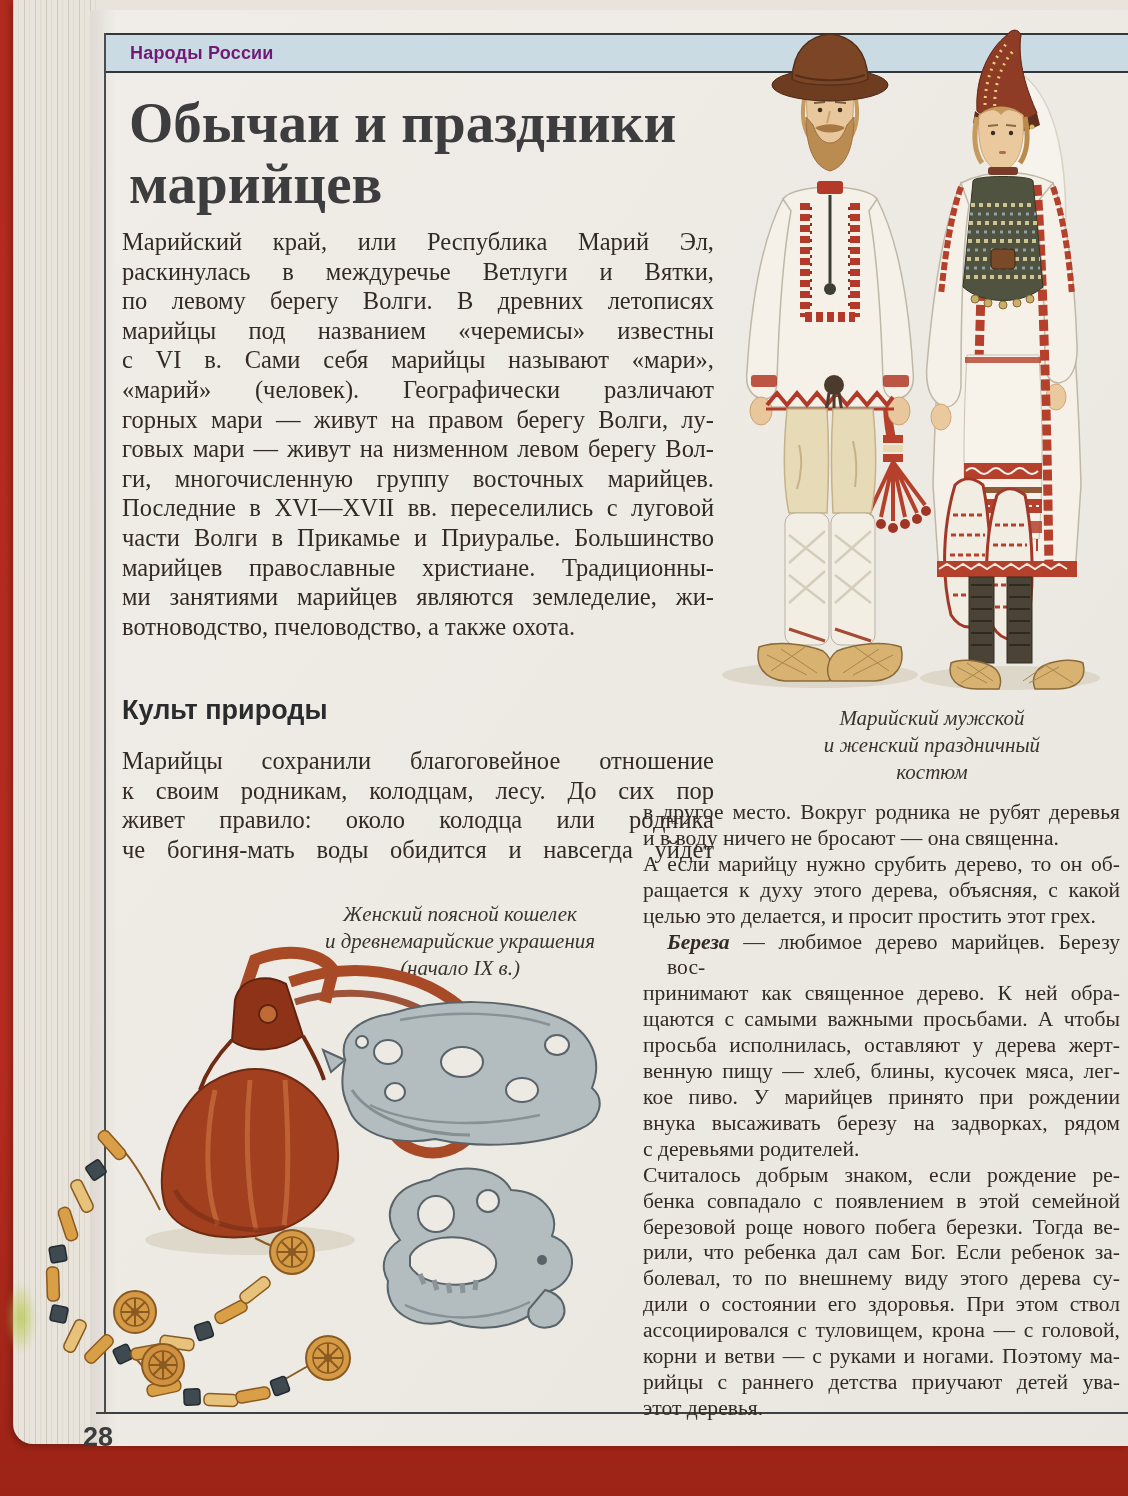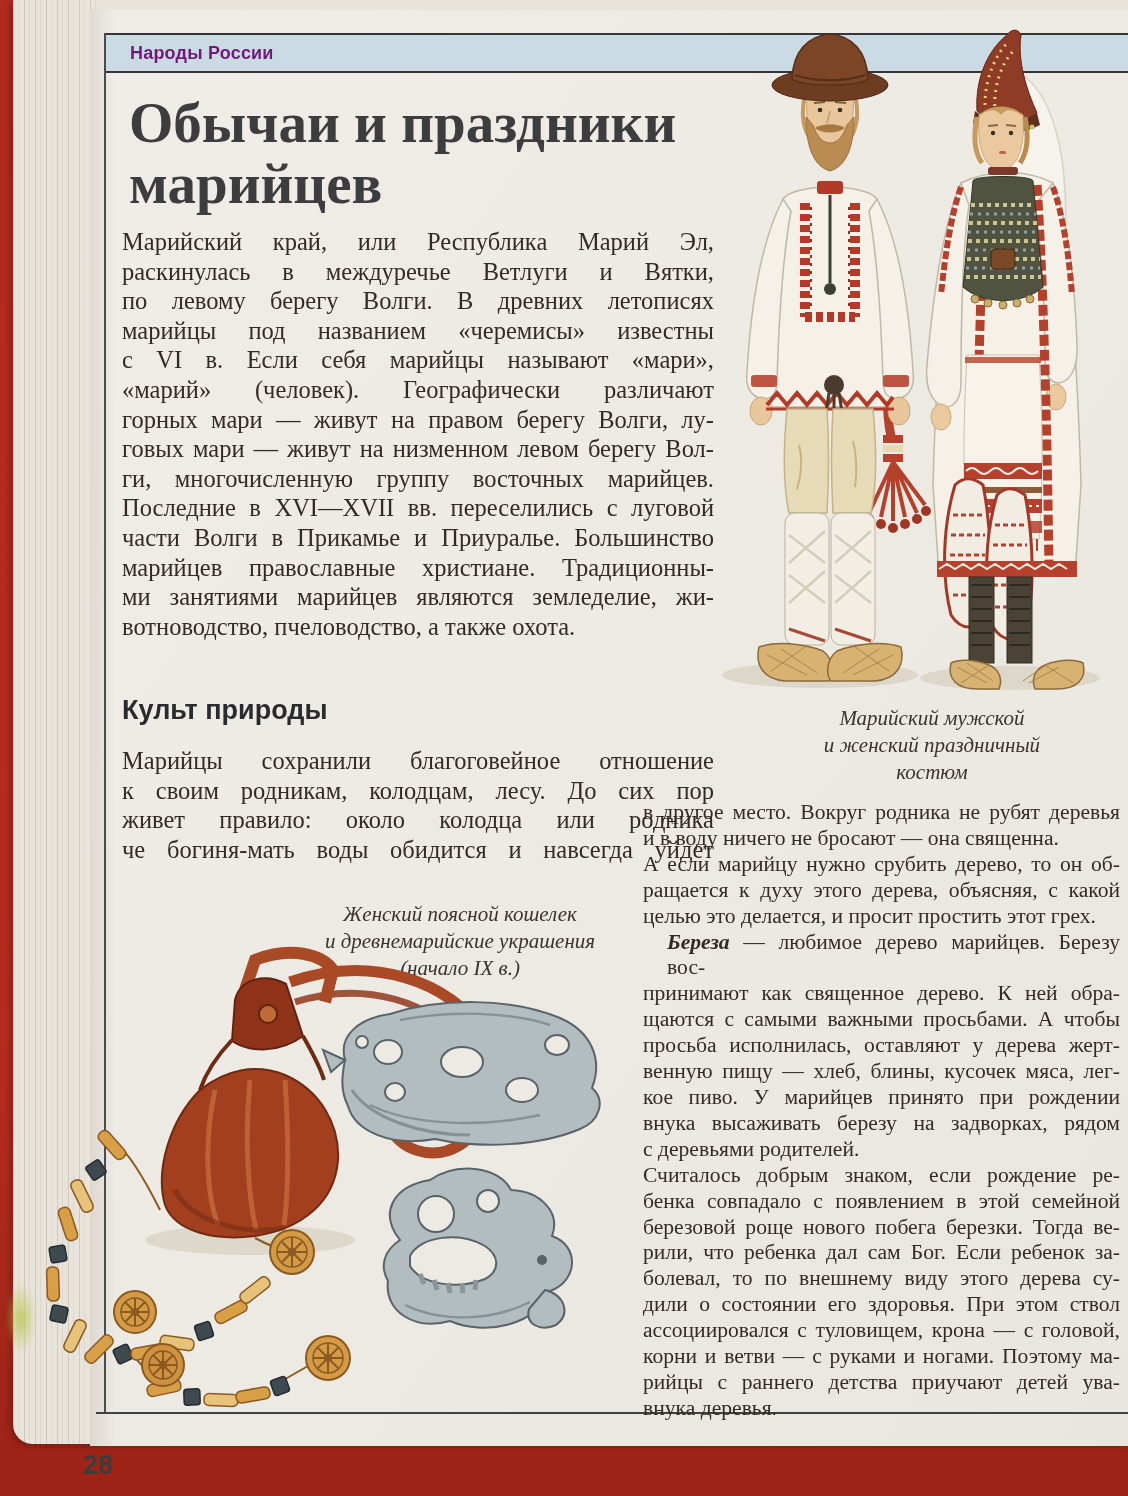--- a/index.html
+++ b/index.html
@@ -48,21 +48,21 @@
   .bi { font-weight:bold; font-style:italic; }
 
   .rcol { position:absolute; left:643px; top:800px; width:477px; }
   .rcol .tline { font-size:21.6px; line-height:25.9px; color:#332b23; }
 
   .caption { font-style:italic; color:#3a332b; }
   .cap-line { text-align:center; font-size:21px; line-height:27px; }
   .cap-left  { position:absolute; left:295px; top:901px; width:330px; }
   .cap-right { position:absolute; left:767px; top:705px; width:330px; }
 
-  .page-num { position:absolute; left:83px; top:1422px; font-size:27px; font-weight:bold; color:#3c3c3d;margin-top:28px; }
+  .page-num { position:absolute; left:83px; top:1422px; font-size:27px; font-weight:bold; color:#3c3c3d; }
 
   .fig-costume   { position:absolute; left:655px; top:15px;  width:470px; height:680px; }
   .fig-artifacts { position:absolute; left:40px;  top:940px; width:600px; height:470px; }
 </style>
 </head>
 <body>
 
 <div class="scene">
   <div class="page-stack"></div>
   <div class="page-edges"></div>
@@ -78,21 +78,21 @@
   <h1 class="title">
     <div>Обычаи и праздники</div>
     <div>марийцев</div>
   </h1>
 
   <div class="intro para-end">
       <div class="tline">Марийский край, или Республика Марий Эл,</div>
       <div class="tline">раскинулась в междуречье Ветлуги и Вятки,</div>
       <div class="tline">по левому берегу Волги. В древних летописях</div>
       <div class="tline">марийцы под названием «черемисы» известны</div>
-      <div class="tline">с VI в. Если себя марийцы называют «мари»,</div>
+      <div class="tline">с VI в. Сами себя марийцы называют «мари»,</div>
       <div class="tline">«марий» (человек). Географически различают</div>
       <div class="tline">горных мари — живут на правом берегу Волги, лу-</div>
       <div class="tline">говых мари — живут на низменном левом берегу Вол-</div>
       <div class="tline">ги, многочисленную группу восточных марийцев.</div>
       <div class="tline">Последние в XVI—XVII вв. переселились с луговой</div>
       <div class="tline">части Волги в Прикамье и Приуралье. Большинство</div>
       <div class="tline">марийцев православные христиане. Традиционны-</div>
       <div class="tline">ми занятиями марийцев являются земледелие, жи-</div>
       <div class="tline">вотноводство, пчеловодство, а также охота.</div>
     </div>
@@ -144,21 +144,21 @@
     <div class="para-end">
         <div class="tline">Считалось добрым знаком, если рождение ре-</div>
         <div class="tline">бенка совпадало с появлением в этой семейной</div>
         <div class="tline">березовой роще нового побега березки. Тогда ве-</div>
         <div class="tline">рили, что ребенка дал сам Бог. Если ребенок за-</div>
         <div class="tline">болевал, то по внешнему виду этого дерева су-</div>
         <div class="tline">дили о состоянии его здоровья. При этом ствол</div>
         <div class="tline">ассоциировался с туловищем, крона — с головой,</div>
         <div class="tline">корни и ветви — с руками и ногами. Поэтому ма-</div>
         <div class="tline">рийцы с раннего детства приучают детей ува-</div>
-        <div class="tline">внука деревья.</div>
+        <div class="tline">этот деревья.</div>
       </div>
   </div>
 
   <svg class="fig-costume" viewBox="0 0 470 680">
     <ellipse cx="165" cy="660" rx="98" ry="13" fill="#dcd7c9"></ellipse>
     <ellipse cx="355" cy="663" rx="90" ry="12" fill="#dcd7c9"></ellipse>
 
     <g>
       <path d="M368,60 C402,86 414,150 410,232 C407,302 400,352 395,410 L344,410 C361,320 363,190 350,100 Z" fill="#f6f3ec" stroke="#d9d3c5" stroke-width="1.5"></path>
       <path d="M306,168 C290,240 282,330 278,470 L284,560 L420,560 L426,470 C422,330 414,240 398,168 C370,154 334,154 306,168 Z" fill="#f5f1e8" stroke="#bfb8a8" stroke-width="1.5"></path>

